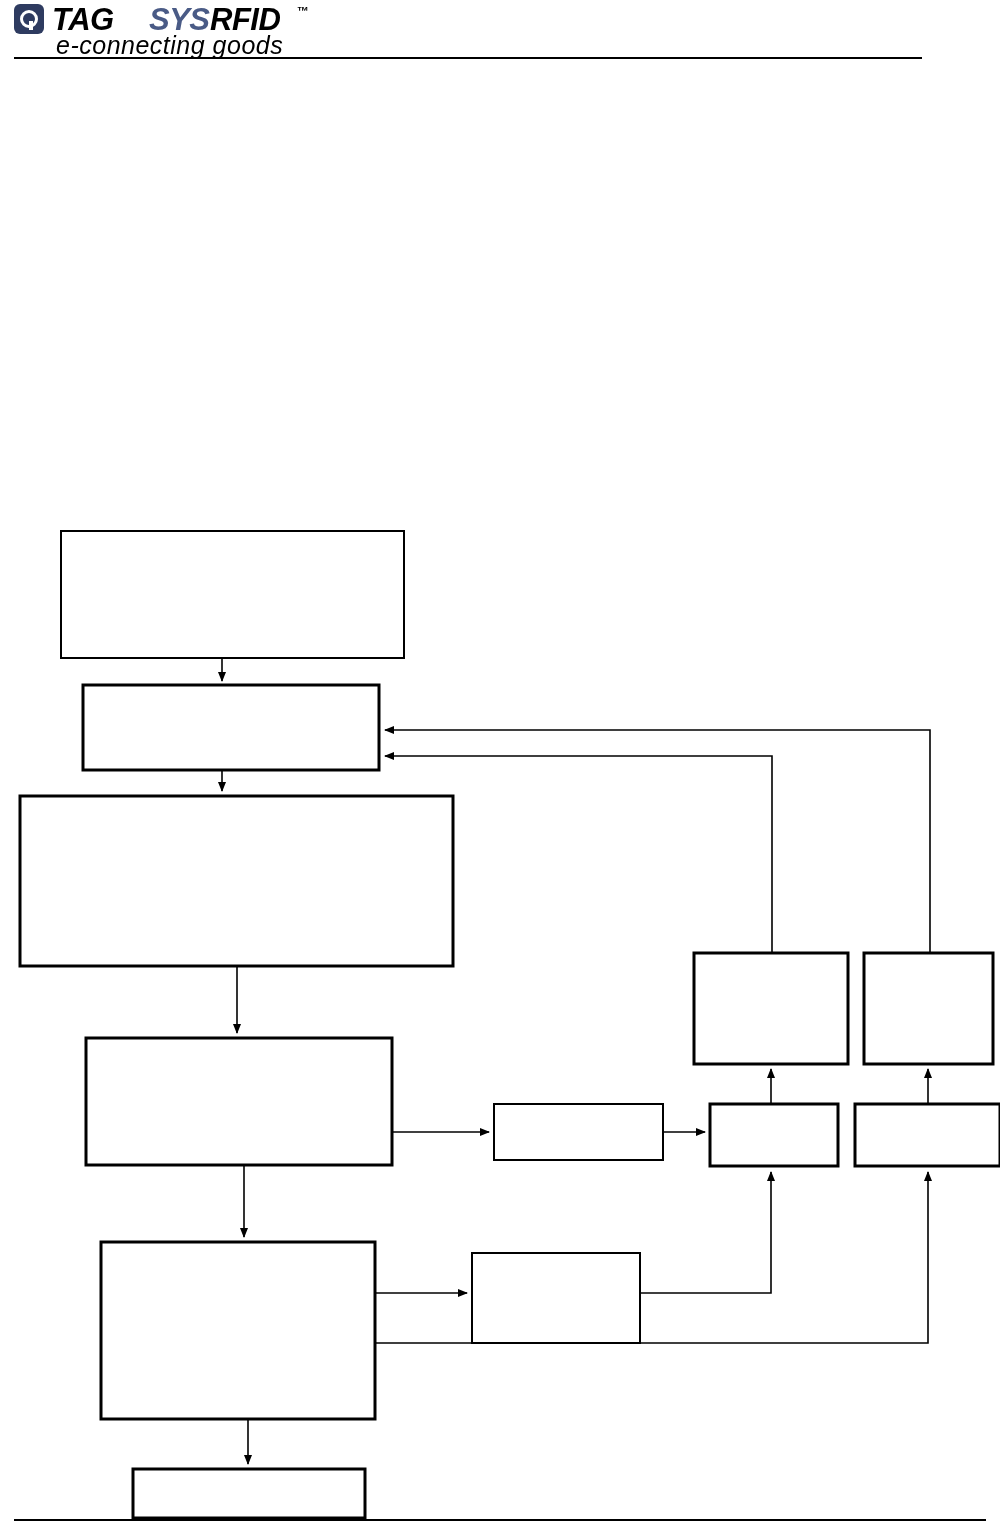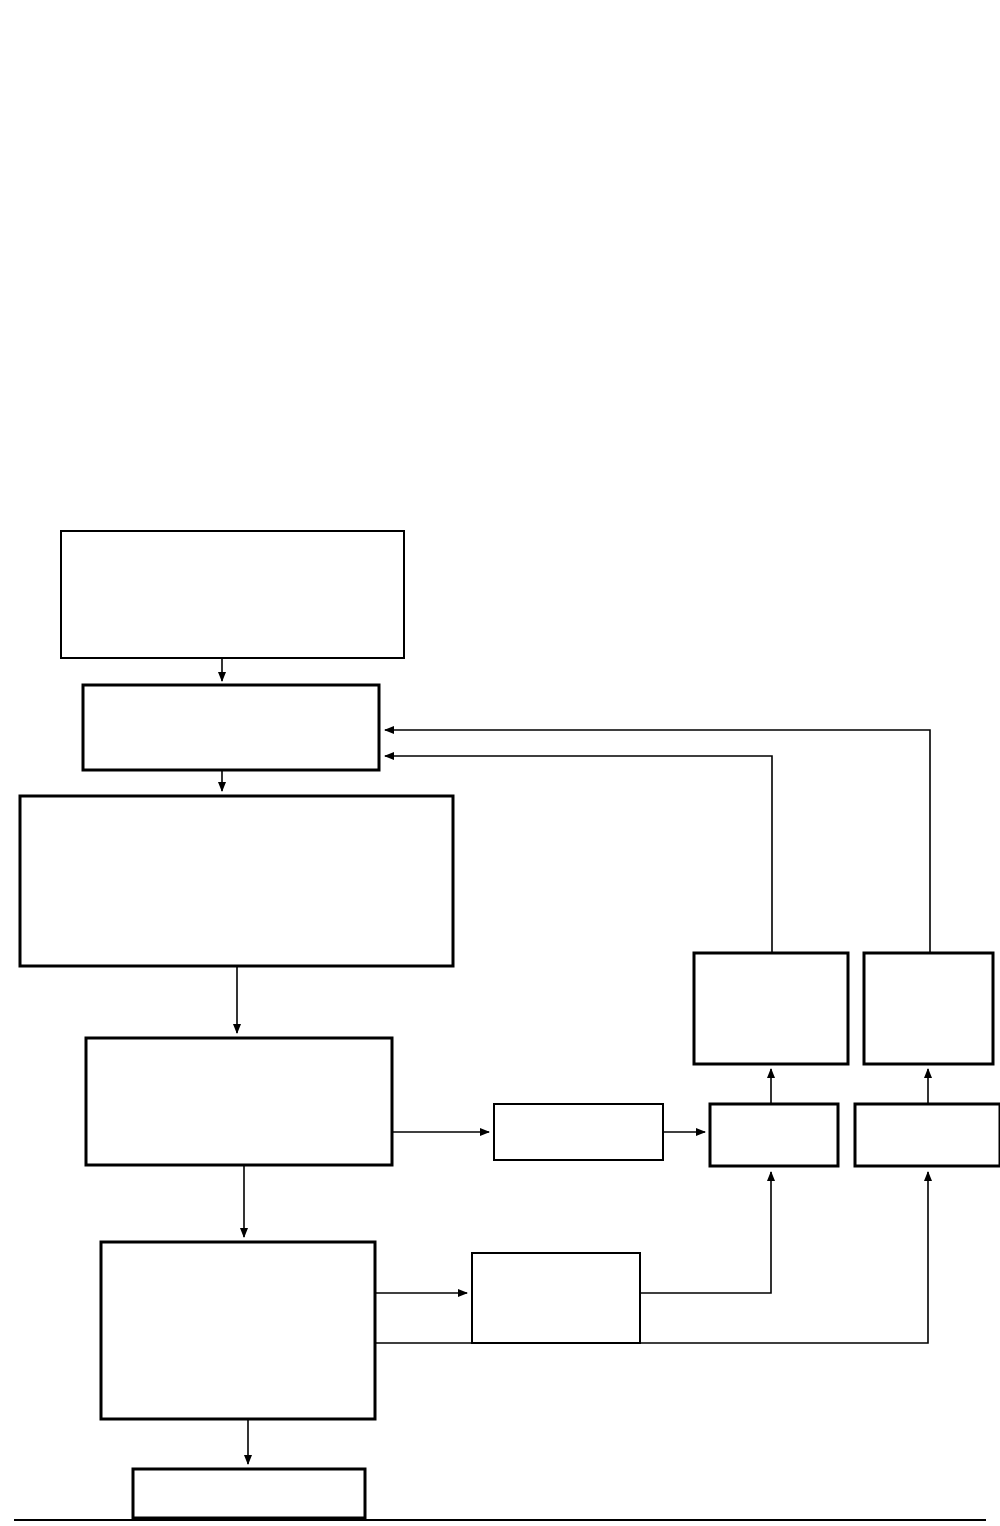--- a/index.html
+++ b/index.html
@@ -130,20 +130,41 @@
     fill: none;
     stroke: #000000;
     stroke-width: 1.6;
   }
 </style>
 </head>
 <body>
 
 <div id="page">
 
+  <div id="header">
+    <div id="logo-block">
+
+      <div id="logo-mark">
+        <div id="logo-mark-inner"></div>
+        <div id="logo-mark-tail"></div>
+      </div>
+
+      <span class="logo-word" id="logo-tagsy">TAG</span>
+
+      <span class="logo-word" id="logo-sys">SYS</span>
+
+      <span class="logo-word" id="logo-rfid">RFID</span>
+
+      <span id="logo-tm">™</span>
+
+      <div id="logo-tagline">e-connecting  goods</div>
+    </div>
+
+    <div id="header-rule"></div>
+  </div>
 
   <svg id="diagram" width="1000" height="1526" viewBox="0 0 1000 1526">
 
     <defs>
       <marker id="arrowFilled" markerWidth="12" markerHeight="12" refX="9" refY="4" orient="auto" markerUnits="userSpaceOnUse">
         <path d="M0,0 L10,4 L0,8 z" fill="#000000"></path>
       </marker>
       <marker id="arrowFilledSm" markerWidth="10" markerHeight="10" refX="8" refY="3.5" orient="auto" markerUnits="userSpaceOnUse">
         <path d="M0,0 L9,3.5 L0,7 z" fill="#000000"></path>
       </marker>

